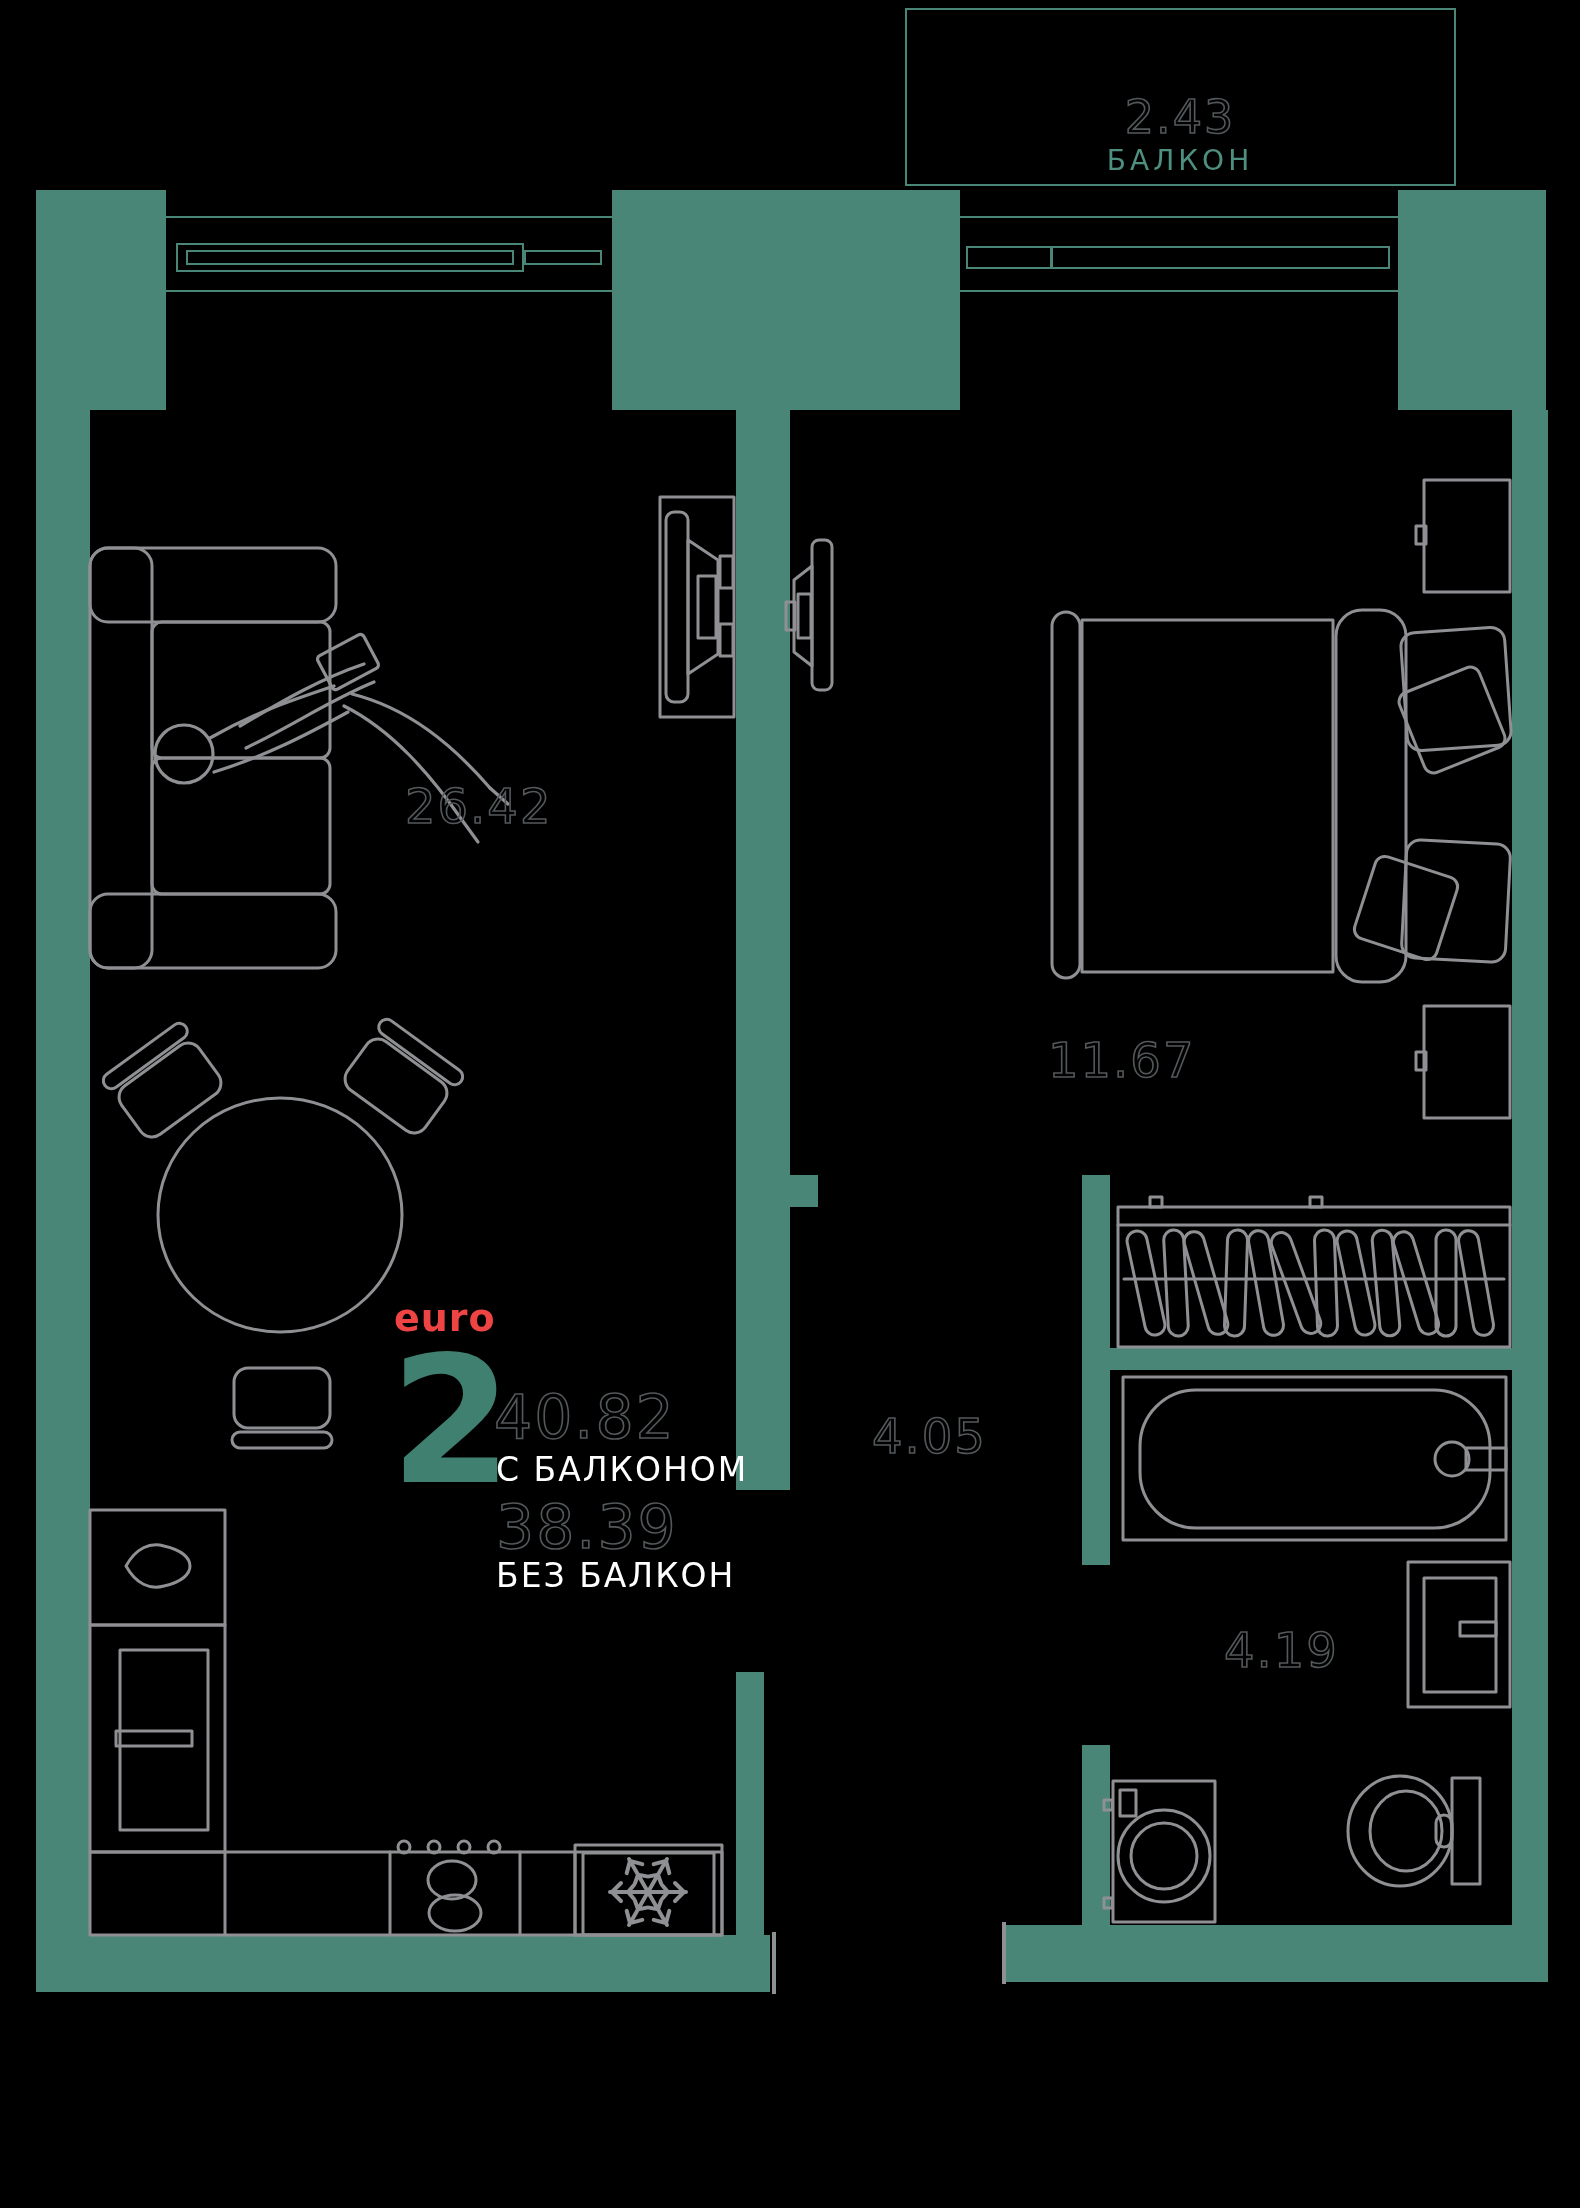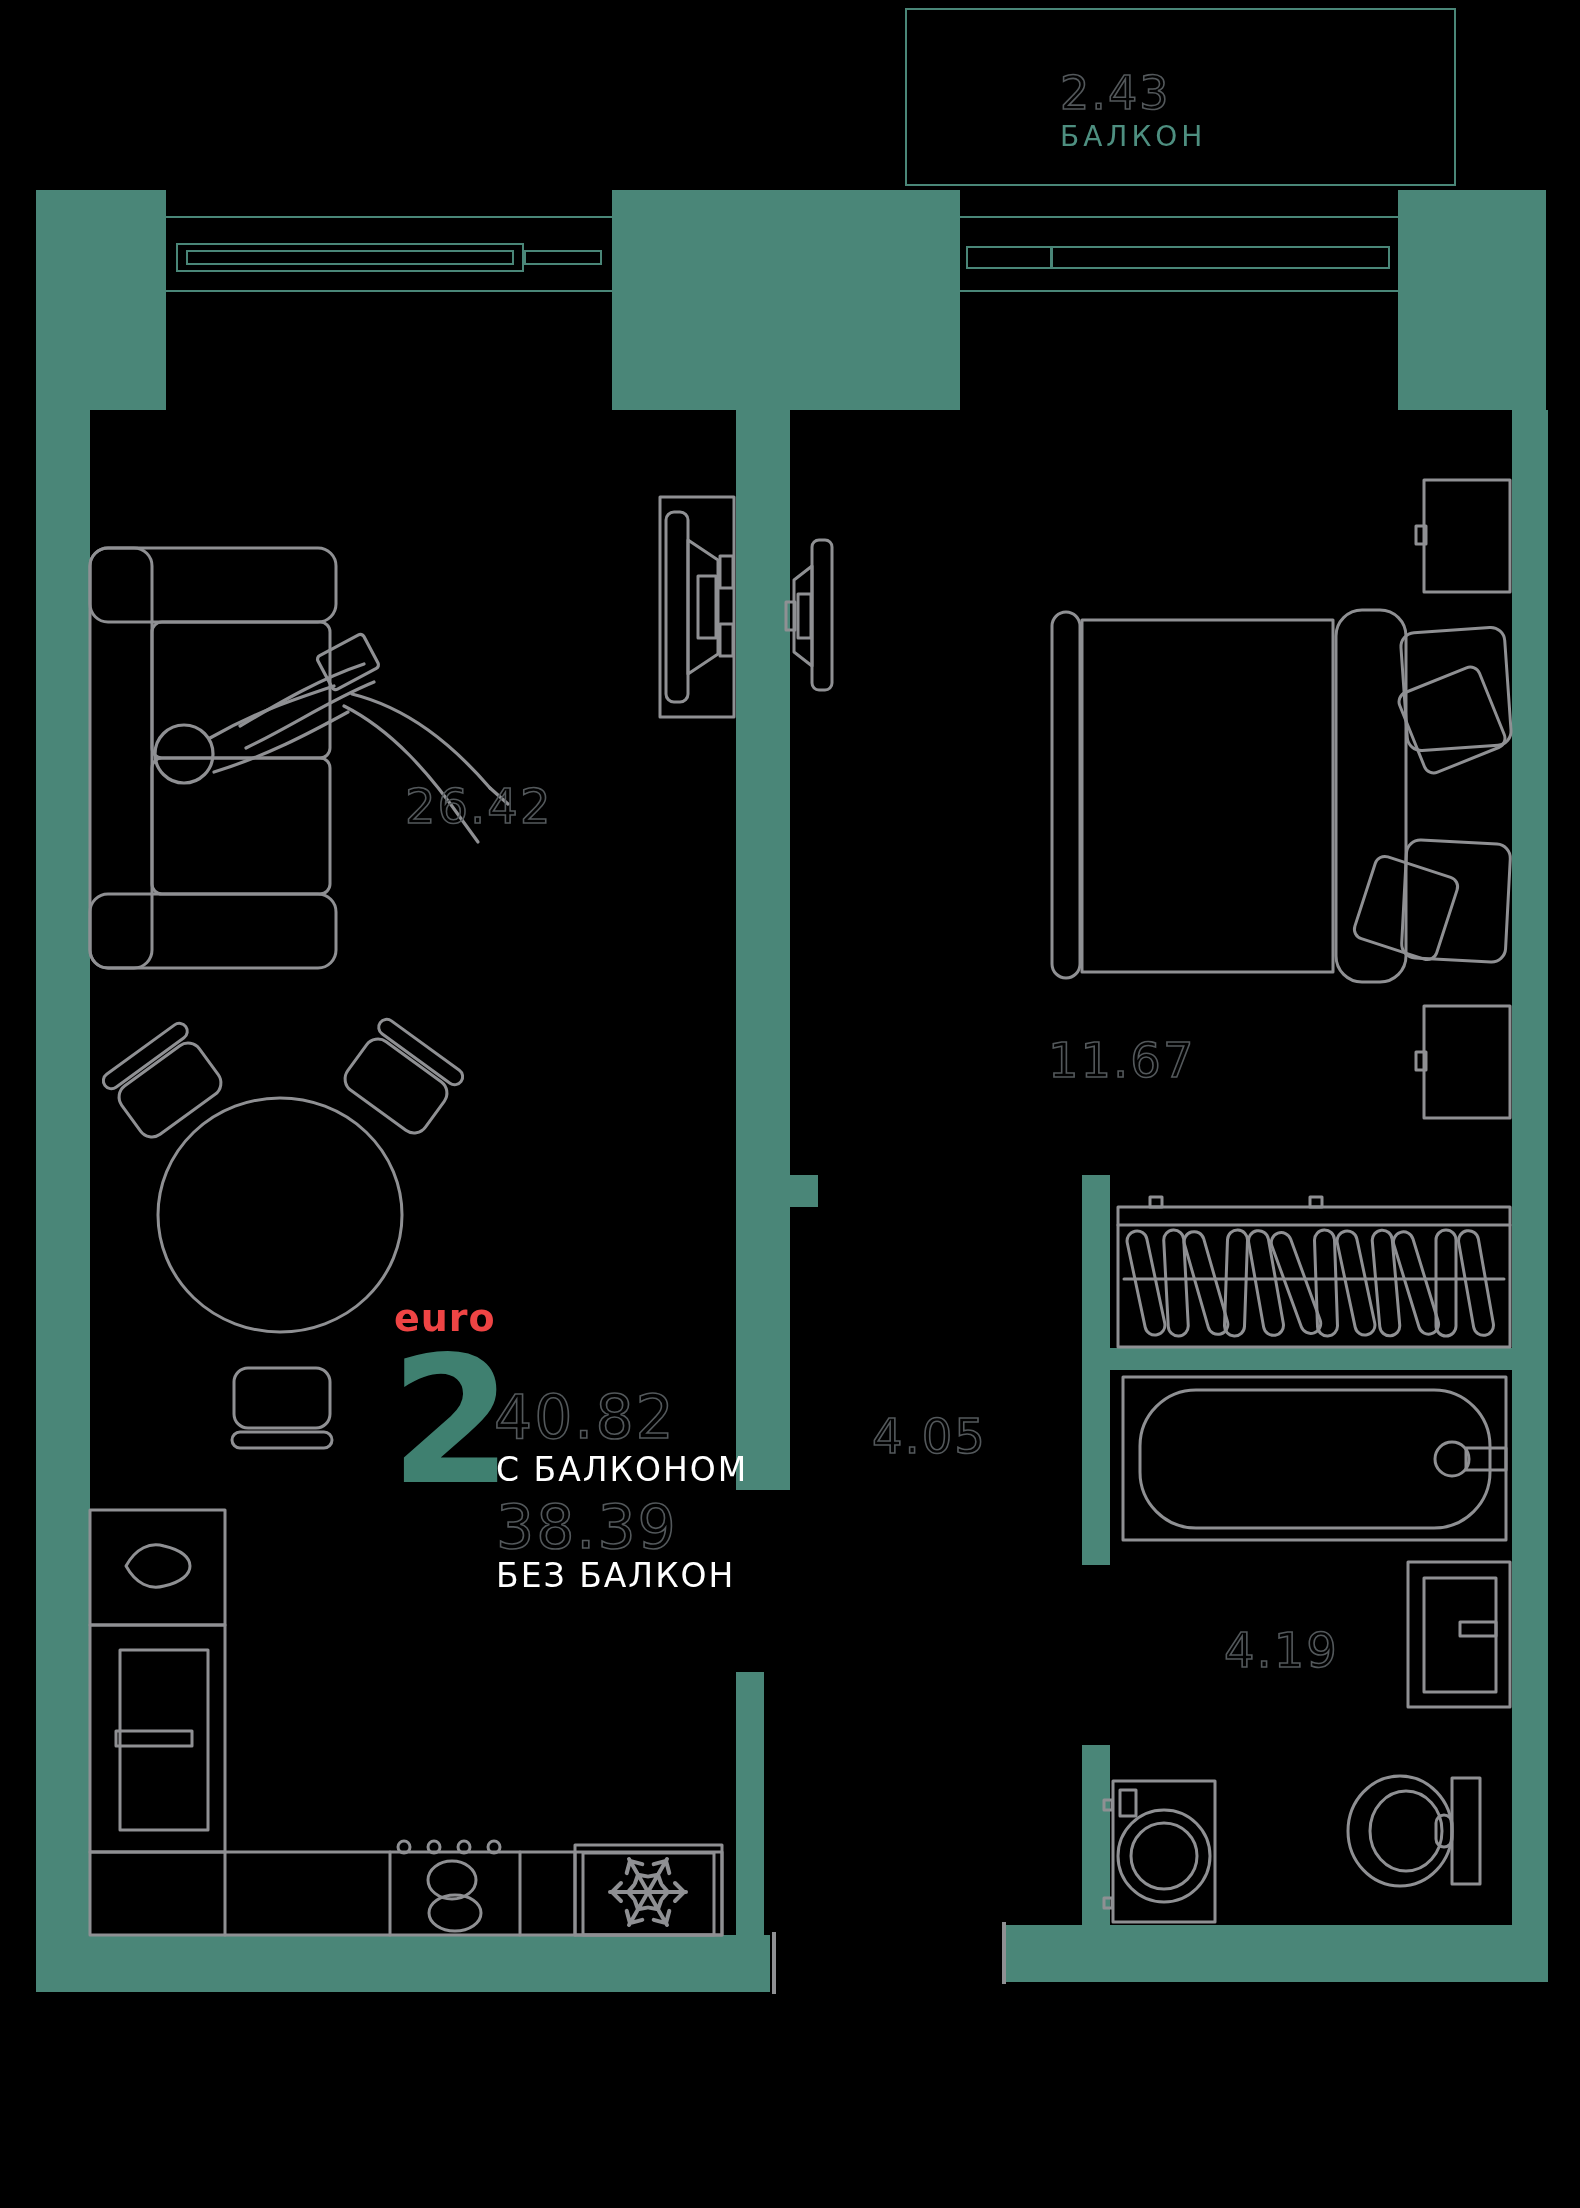--- a/index.html
+++ b/index.html
@@ -10,21 +10,21 @@
   .tfill{position:absolute;background:#4A8678;}
   .lbl{position:absolute;white-space:nowrap;}
   .outline-num{color:rgba(0,0,0,0);-webkit-text-stroke:1.6px #53585b;letter-spacing:2px;font-weight:500;}
   .room-num{font-size:48px;}
   .big-num{font-size:60px;}
   .balc-num{font-size:46px;}
   .euro-word{font-size:38px;font-weight:700;color:#ef4444;letter-spacing:1px;}
   .euro-count{font-size:176px;font-weight:600;color:#3F8070;line-height:0.8;}
   .sub-label{font-size:33px;letter-spacing:2px;color:#ffffff;}
   .balcony-word{font-size:28px;letter-spacing:4px;color:#4E8F80;}
-  .ctr{}
+  .ctr{text-align:center;margin-top:24px;}
   svg.furn{position:absolute;left:0;top:0;}
   svg.furn *{vector-effect:non-scaling-stroke;}
 </style>
 </head>
 <body>
 
 <div class="plan">
 
   <div class="wall" style="left:36px;top:190px;width:130px;height:102px"></div>
   <div class="wall" style="left:36px;top:292px;width:130px;height:118px"></div>

